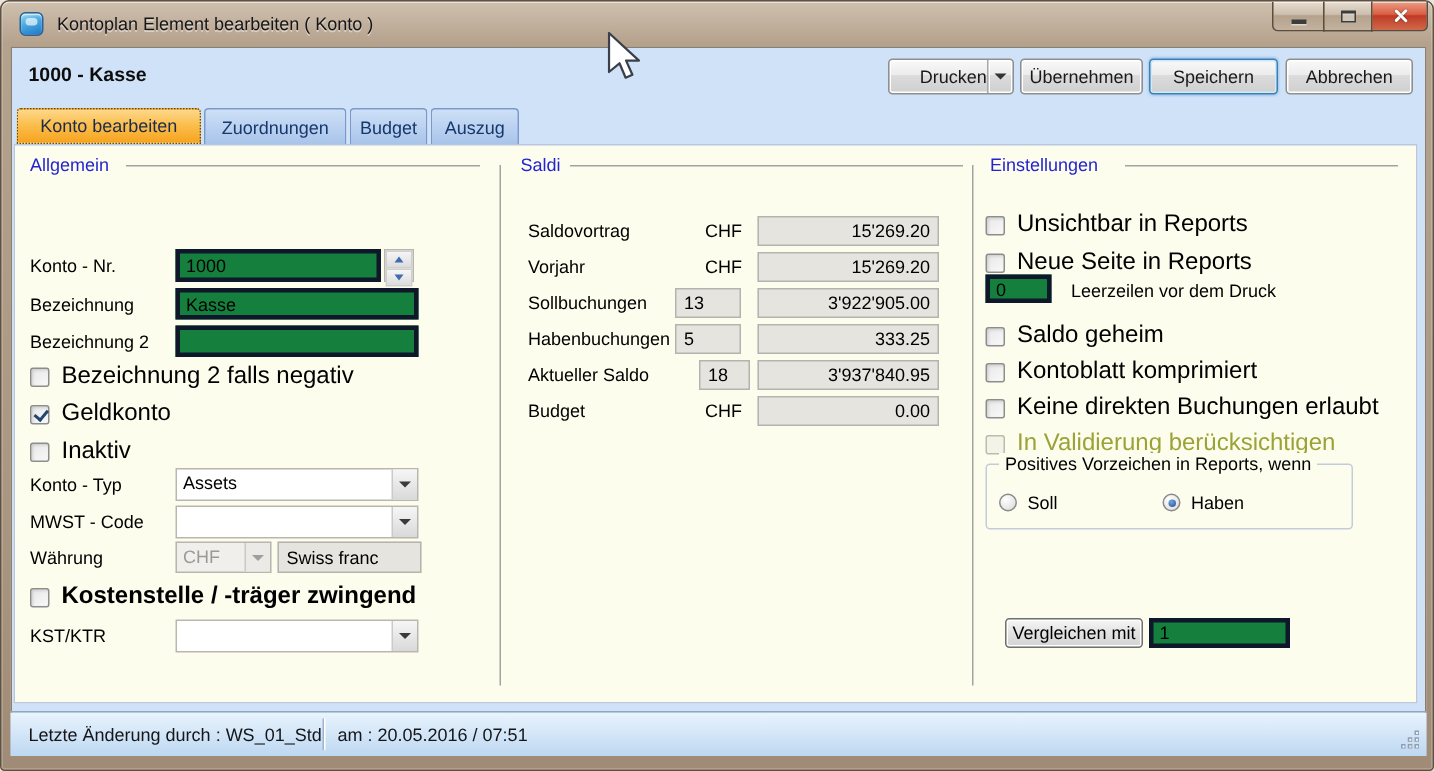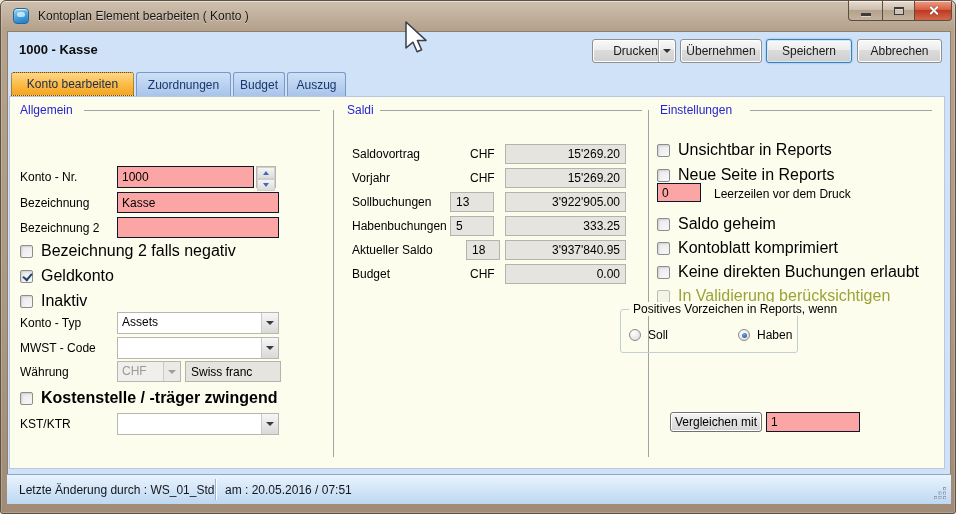--- a/index.html
+++ b/index.html
@@ -58,21 +58,21 @@
     background:linear-gradient(#cde0f7,#a9c4ea);color:#17386b;cursor:default;}
   .tab.active{background:linear-gradient(#fdd88d,#fbbf4e 45%,#f6a41f);
     border:1px dotted #5d4e24;color:#1c2b4d;font-weight:normal;}
   
   .page{position:absolute;left:8px;top:95px;width:936px;height:373px;
     background:#fdfdee;border:1px solid #b9c8e0;}
   .grp-title{position:absolute;font-size:12px;color:#2525cf;}
   .grp-line{position:absolute;height:1px;background:#a3a3a3;}
   .vdiv{position:absolute;width:1px;background:#a3a3a3;}
   .flabel{position:absolute;font-size:12px;color:#000;white-space:nowrap;}
-  .tinput{position:absolute;border:1px solid #0f172a;background:#fca5a5;
+  .tinput{position:absolute;border:3px solid #0f172a;background:#15803d;
     font:12px "Liberation Sans",sans-serif;padding:0 4px;color:#000;outline:none;}
   .tread{position:absolute;border:1px solid #b5b3ae;background:#e6e4df;
     font-size:12px;display:flex;align-items:center;padding:0 5px;color:#000;}
   .tread.num{justify-content:flex-end;}
   
   .spin{position:absolute;width:20px;height:22px;border:1px solid #b9b6ae;display:grid;grid-template-rows:1fr 1fr;}
   .spin .sbtn{background:linear-gradient(#f5f5f5,#dcdcdc);display:flex;align-items:center;justify-content:center;border:1px solid #cfcfcf;}
   .tri-up-s{width:0;height:0;border:3px solid transparent;border-bottom:4px solid #3f6cb0;margin-bottom:3px;}
   .tri-dn-s{width:0;height:0;border:3px solid transparent;border-top:4px solid #3f6cb0;margin-top:3px;}
   
@@ -298,21 +298,21 @@
     </div>
     <div class="cbrow" style="left:647px;top:142px;">
       <span class="cb-box"></span>
       <span class="cb-label">Kontoblatt komprimiert</span>
     </div>
     <div class="cbrow disabled" style="left:647px;top:190px;">
       <span class="cb-box"></span>
       <span class="cb-label">In Validierung berücksichtigen</span>
     </div>
 
-    <div class="gbox" style="left:610px;top:212px;width:178px;height:44px;text-decoration:underline;">
+    <div class="gbox" style="left:647px;top:212px;width:245px;height:44px;text-decoration:underline;">
       <span class="glegend">Positives Vorzeichen in Reports, wenn</span>
       <div class="radiorow" style="left:8px;top:18px;">
         <span class="rd"></span>
         <span class="rd-label">Soll</span>
       </div>
       <div class="radiorow" style="left:117px;top:18px;">
         <span class="rd sel"></span>
         <span class="rd-label">Haben</span>
       </div>
     </div>

